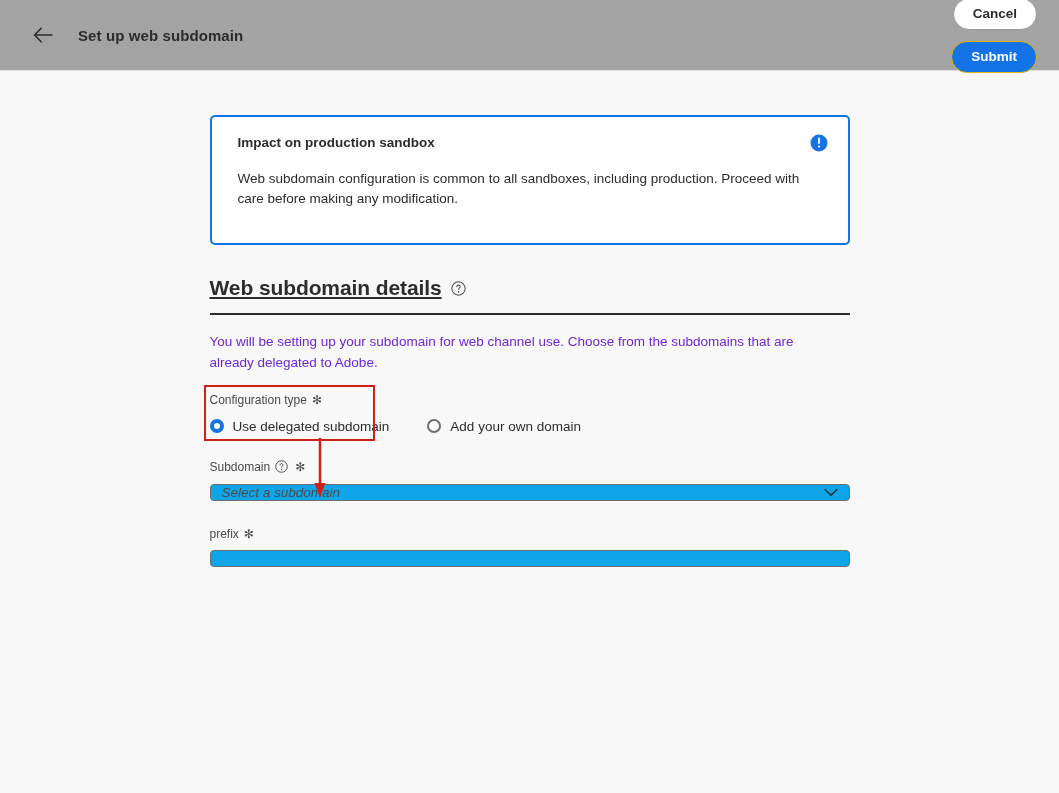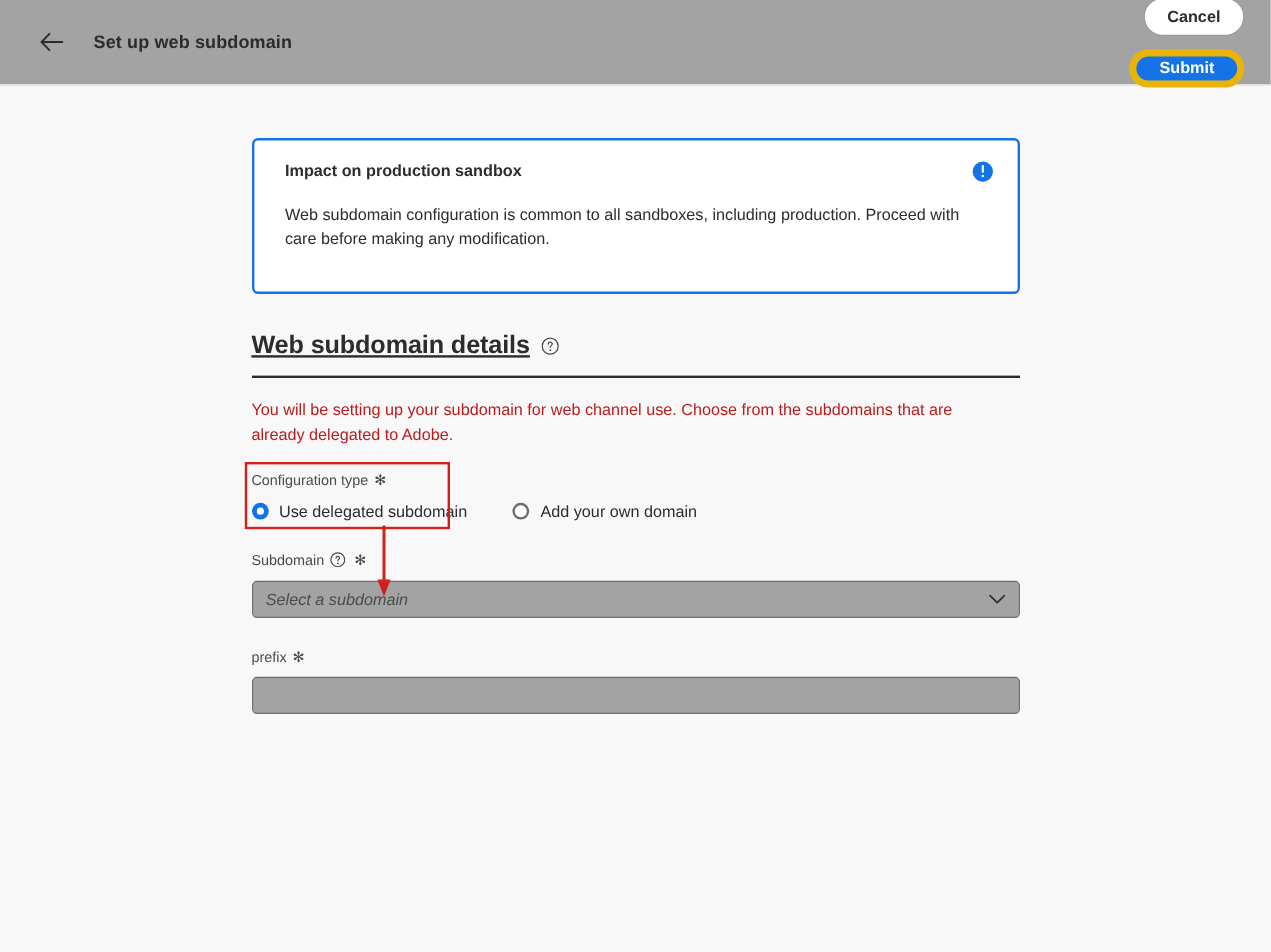--- a/index.html
+++ b/index.html
@@ -66,21 +66,21 @@
     align-items: center;
     justify-content: center;
   }
   .btn-secondary {
     background: #ffffff;
     border: 1px solid #9a9a9a;
     color: #2c2c2c;
   }
   .btn-primary {
     background: #1473e6;
-    border: 6px solid #eab308;
+    border: 1px solid #eab308;
     color: #ffffff;
   }
 
   
   .content {
     padding-top: 44px;
     display: flex;
     justify-content: center;
   }
   .form-col {
@@ -138,21 +138,21 @@
     cursor: pointer;
   }
   .divider {
     height: 2px;
     background: #2c2c2c;
     margin-top: 13px;
   }
   .section-desc {
     font-size: 13.5px;
     line-height: 1.55;
-    color: #b91c1c;
+    color: #6d28d9;
     margin-top: 17px;
     max-width: 610px;
   }
 
   
   .field-label {
     font-size: 12px;
     color: #4b4b4b;
     display: flex;
     align-items: center;
@@ -204,24 +204,24 @@
     border-color: #1473e6;
     border-width: 4px;
   }
 
   .field-block { margin-top: 26px; }
   .field-block.prefix { margin-top: 26px; }
 
   .select-box, .text-input {
     margin-top: 9px;
     width: 640px;
-    height: 31px;
+    height: 17px;
     border: 1px solid #6e6e6e;
     border-radius: 4px;
-    background: #a3a3a3;
+    background: #0ea5e9;
     display: flex;
     align-items: center;
     padding: 0 11px;
     font-size: 13.5px;
     font-family: "Liberation Sans", sans-serif;
     color: #2c2c2c;
   }
   .select-placeholder {
     font-style: italic;
     color: #4b4b4b;

